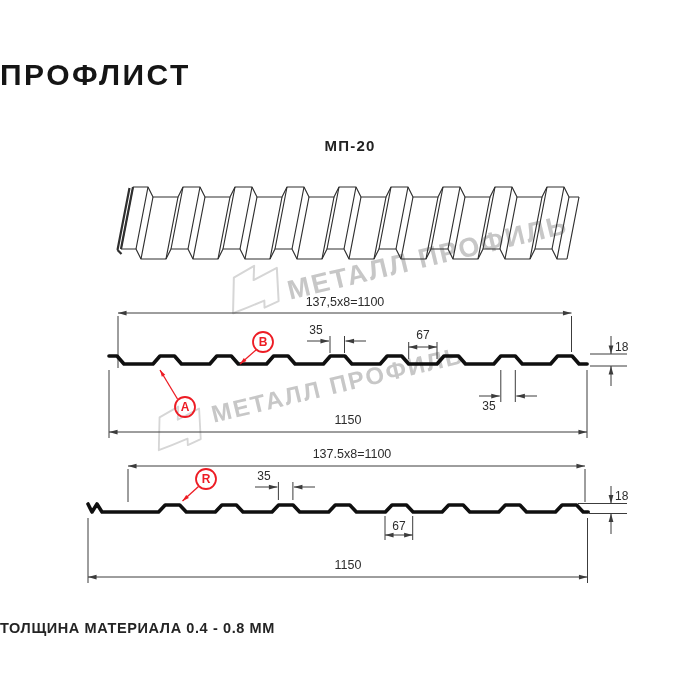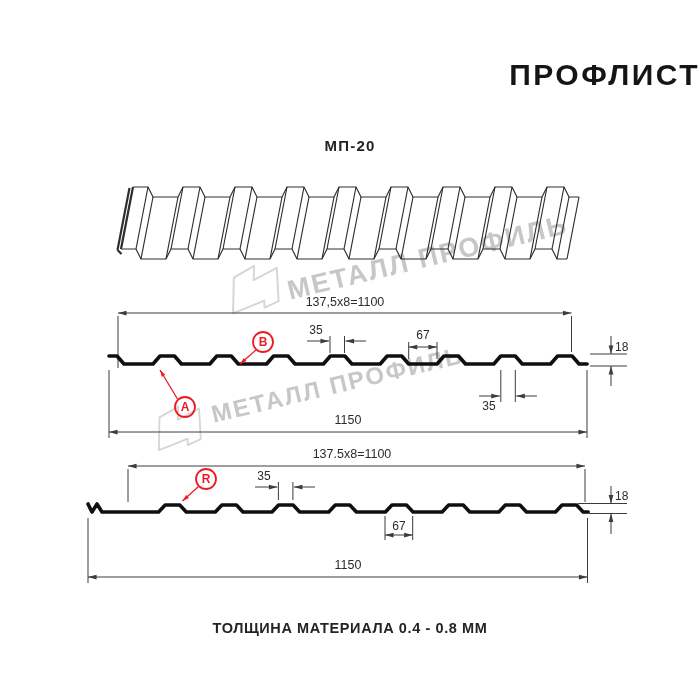--- a/index.html
+++ b/index.html
@@ -1,22 +1,22 @@
 <!DOCTYPE html>
 <html><head>
 <meta charset="utf-8">
 <style>
   html,body{margin:0;padding:0;background:#fff;}
   .page{position:relative;width:700px;height:700px;background:#fff;overflow:hidden;
         font-family:"Liberation Sans",sans-serif;}
-  .title{position:absolute;top:58px;left:0;width:700px;text-align:right;
+  .title{position:absolute;top:58px;left:0;width:700px;text-align:left;
          font-size:30px;font-weight:800;letter-spacing:2.5px;color:#151515;z-index:3;}
   .subtitle{position:absolute;top:101px;left:0;width:700px;text-align:center;
             font-size:15px;font-weight:700;letter-spacing:1.2px;color:#222;z-index:3;margin-top:36px;}
-  .footer-note{position:absolute;top:620px;left:0;width:700px;text-align:center;
+  .footer-note{position:absolute;top:620px;left:0;width:700px;
                font-size:14.5px;font-weight:600;letter-spacing:0.6px;color:#242424;z-index:3;}
   .wm{position:absolute;color:#c7c7c7;font-weight:700;white-space:nowrap;
       transform-origin:0 50%;z-index:1;letter-spacing:2px;}
   #wm1{left:288px;top:276px;font-size:27px;transform:rotate(-13.5deg);}
   #wm2{left:212px;top:401px;font-size:24px;transform:rotate(-13.5deg);}
   .logo{position:absolute;z-index:1;}
   #logo1{left:224px;top:263px;transform:rotate(-10deg);}
   #logo2{left:149px;top:404px;transform:rotate(-10deg);}
   .logo path{stroke:#d6d6d6;stroke-width:2;fill:none;stroke-linejoin:round;}
   svg.main{position:absolute;left:0;top:0;z-index:2;}

